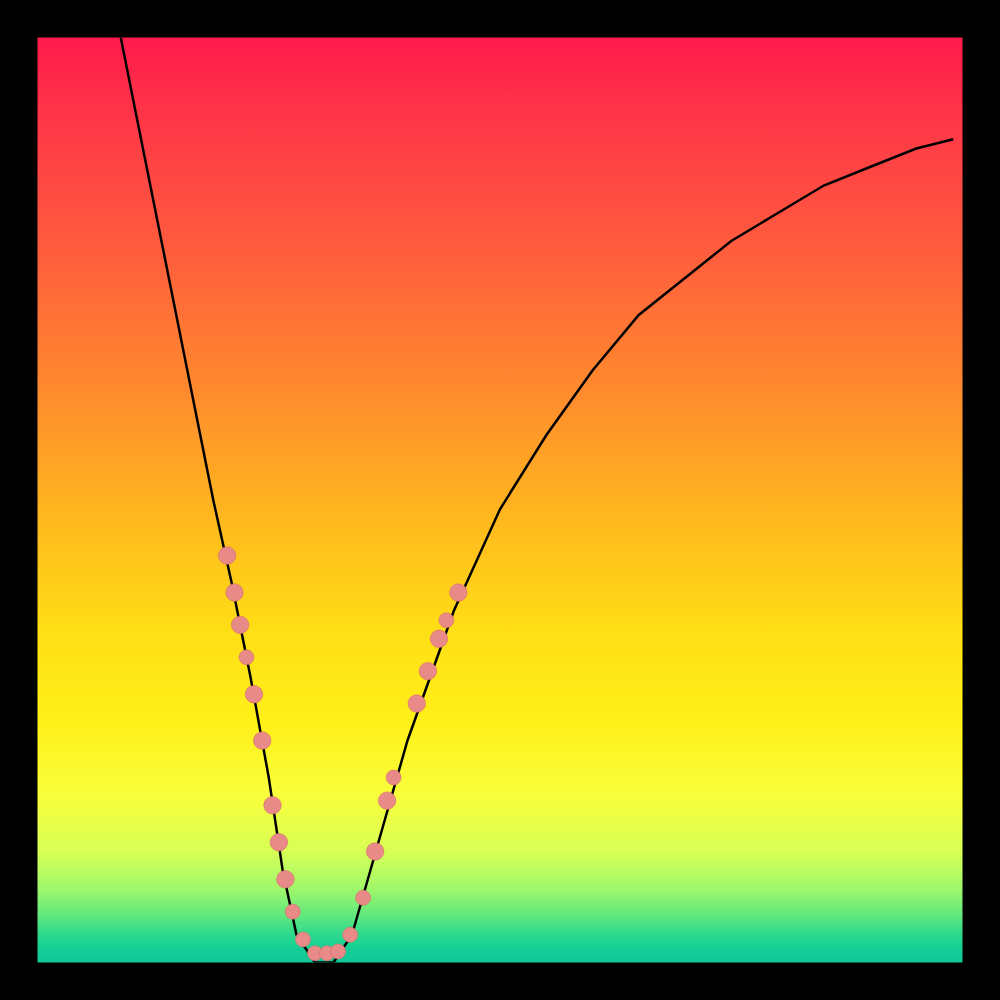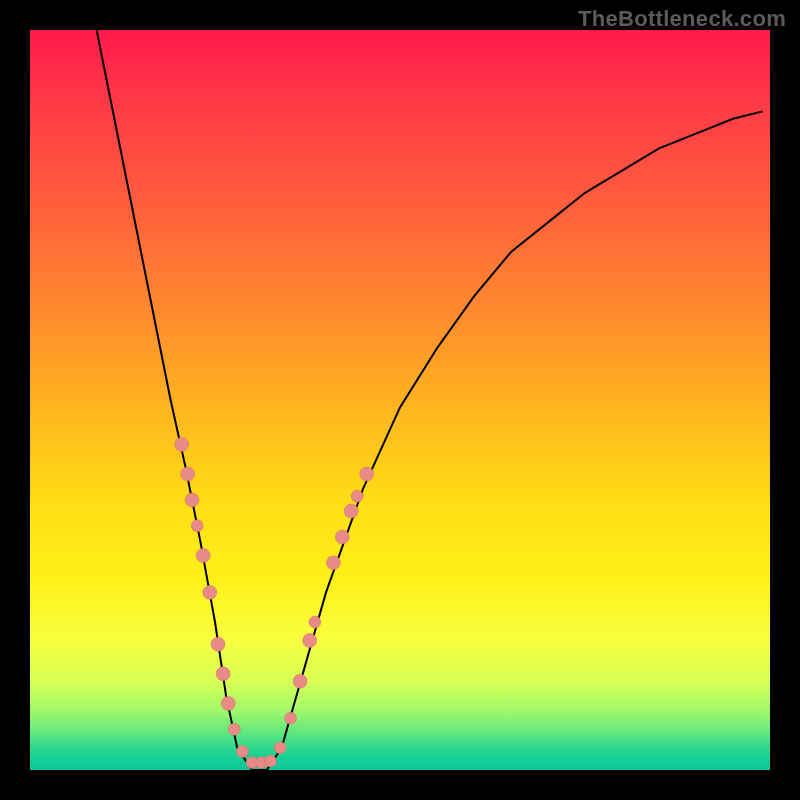--- a/index.html
+++ b/index.html
@@ -66,21 +66,20 @@
   .curve-path {
     fill: none;
     stroke: #000;
     stroke-width: 2;
   }
 </style>
 </head>
 <body>
 
 <div class="stage">
-  <div class="attribution">TheBottleneck.com</div>
 
   <div class="plot-area">
     <svg class="curve" viewBox="0 0 740 740" preserveAspectRatio="none">
       <path id="curve-path" class="curve-path" d="M66.6 0.0 L81.4 74.0 L96.2 148.0 L111.0 222.0 L125.8 296.0 L140.6 370.0 L155.4 436.6 L170.2 510.6 L185.0 592.0 L196.1 666.0 L207.2 717.8 L222.0 740.0 L236.8 740.0 L251.6 717.8 L266.4 666.0 L296.0 562.4 L333.0 458.8 L370.0 377.4 L407.0 318.2 L444.0 266.4 L481.0 222.0 L518.0 192.4 L555.0 162.8 L592.0 140.6 L629.0 118.4 L666.0 103.6 L703.0 88.8 L732.6 81.4"></path>
       <g id="marker-group">
           <circle cx="151.7" cy="414.4" r="7" class="dot"></circle>
           <circle cx="157.6" cy="444.0" r="7" class="dot"></circle>
           <circle cx="162.1" cy="469.9" r="7" class="dot"></circle>
           <circle cx="167.2" cy="495.8" r="6" class="dot"></circle>
           <circle cx="173.2" cy="525.4" r="7" class="dot"></circle>

